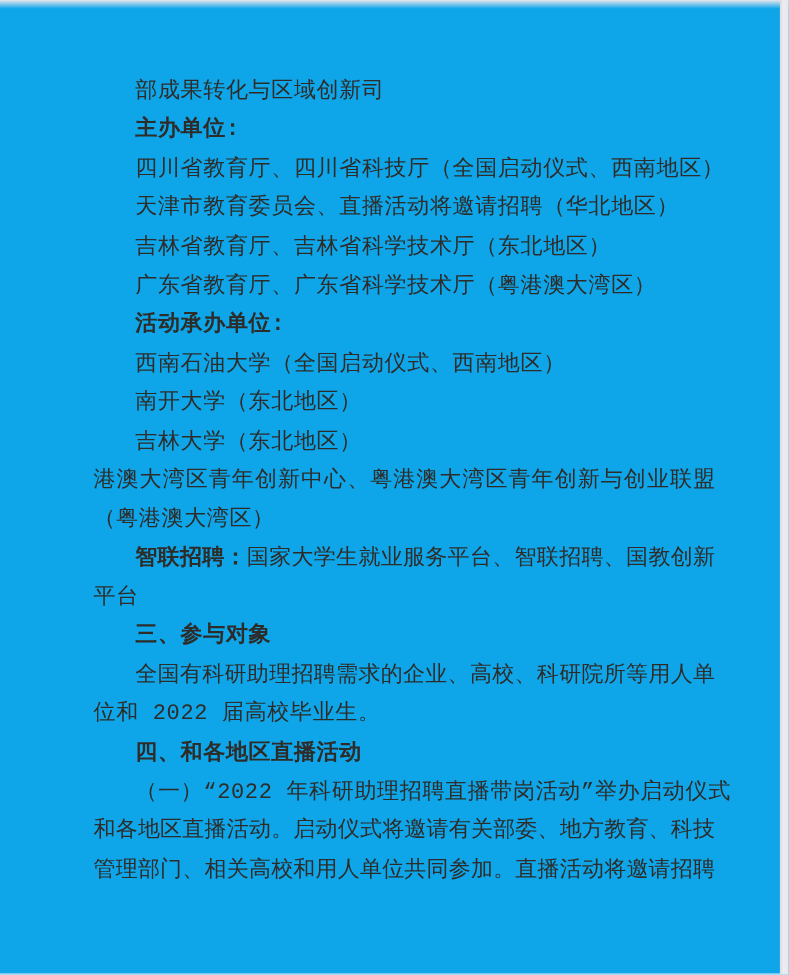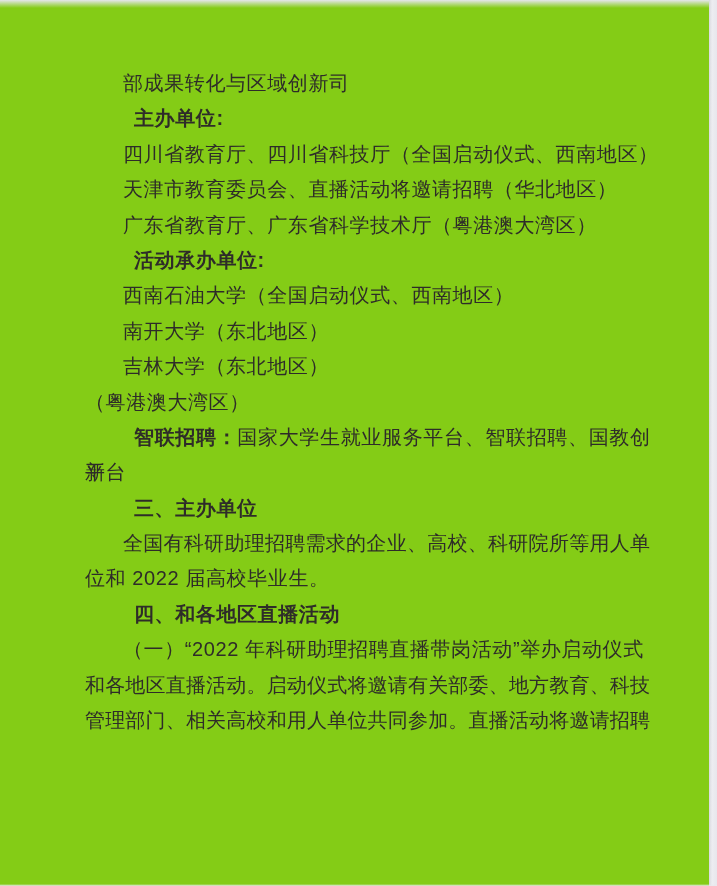--- a/index.html
+++ b/index.html
@@ -4,23 +4,23 @@
 <style>
   html, body {
     margin: 0;
     padding: 0;
     background: #ffffff;
   }
   .page {
     position: relative;
     width: 717px;
     height: 886px;
-    background: #84cc16;
+    background: #0ea5e9;
     overflow: hidden;
-    font-family: Liberation Sans, sans-serif;
+    font-family: Liberation Mono, monospace;
     color: #2e2c29;
   }
   
   .top-edge {
     position: absolute;
     top: 0; left: 0; right: 0;
     height: 8px;
     background: linear-gradient(180deg, #e6e6ec 0%, rgba(253,253,254,0) 100%);
     pointer-events: none;
   }
@@ -51,43 +51,45 @@
     letter-spacing: 0.6px;
     white-space: nowrap;
   }
   .line.indent { text-indent: 38px; }
   .line.j {
     white-space: normal;
     letter-spacing: 0;
     text-align: justify;
     text-align-last: justify;
   }
-  .bold { font-weight: bold; margin-left: 11px; }
+  .bold { font-weight: bold; }
 </style>
 </head>
 <body>
 
 <div class="page">
   <div class="top-edge"></div>
   <div class="right-edge"></div>
   <div class="bottom-edge"></div>
   <div class="content">
       <div class="line indent"><span>部成果转化与区域创新司</span></div>
       <div class="line indent"><span class="bold">主办单位:</span></div>
       <div class="line indent"><span>四川省教育厅、四川省科技厅（全国启动仪式、西南地区）</span></div>
       <div class="line indent"><span>天津市教育委员会、直播活动将邀请招聘（华北地区）</span></div>
+      <div class="line indent"><span>吉林省教育厅、吉林省科学技术厅（东北地区）</span></div>
       <div class="line indent"><span>广东省教育厅、广东省科学技术厅（粤港澳大湾区）</span></div>
       <div class="line indent"><span class="bold">活动承办单位:</span></div>
       <div class="line indent"><span>西南石油大学（全国启动仪式、西南地区）</span></div>
       <div class="line indent"><span>南开大学（东北地区）</span></div>
       <div class="line indent"><span>吉林大学（东北地区）</span></div>
+      <div class="line j"><span>港澳大湾区青年创新中心、粤港澳大湾区青年创新与创业联盟</span></div>
       <div class="line"><span>（粤港澳大湾区）</span></div>
       <div class="line indent j"><span class="bold">智联招聘：</span><span>国家大学生就业服务平台、智联招聘、国教创新</span></div>
       <div class="line"><span>平台</span></div>
-      <div class="line indent"><span class="bold">三、主办单位</span></div>
+      <div class="line indent"><span class="bold">三、参与对象</span></div>
       <div class="line indent j"><span>全国有科研助理招聘需求的企业、高校、科研院所等用人单</span></div>
       <div class="line"><span>位和 2022 届高校毕业生。</span></div>
       <div class="line indent"><span class="bold">四、和各地区直播活动</span></div>
       <div class="line indent"><span>（一）“2022 年科研助理招聘直播带岗活动”举办启动仪式</span></div>
       <div class="line j"><span>和各地区直播活动。启动仪式将邀请有关部委、地方教育、科技</span></div>
       <div class="line j"><span>管理部门、相关高校和用人单位共同参加。直播活动将邀请招聘</span></div>
     </div>
 </div>
 
 </body></html>

